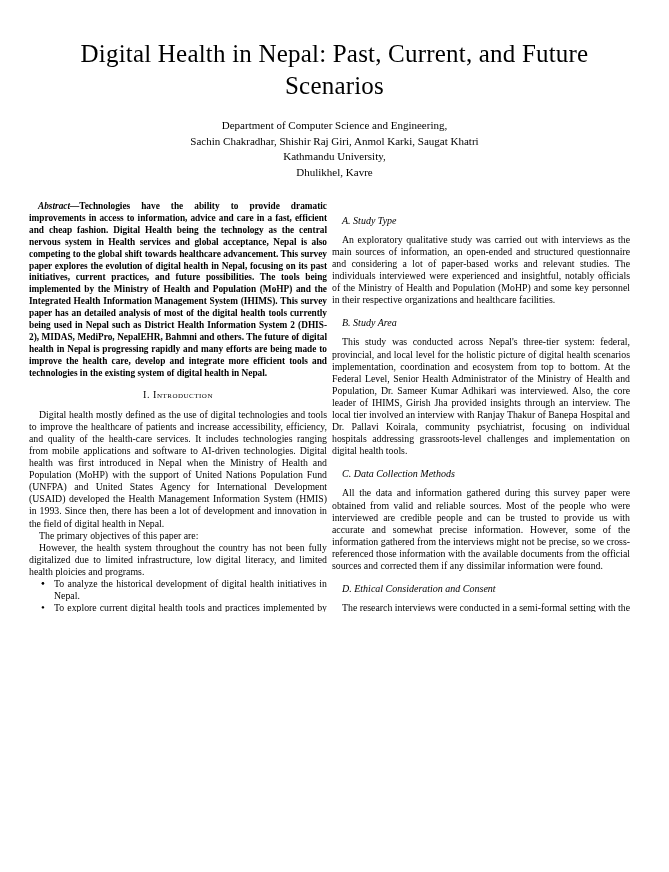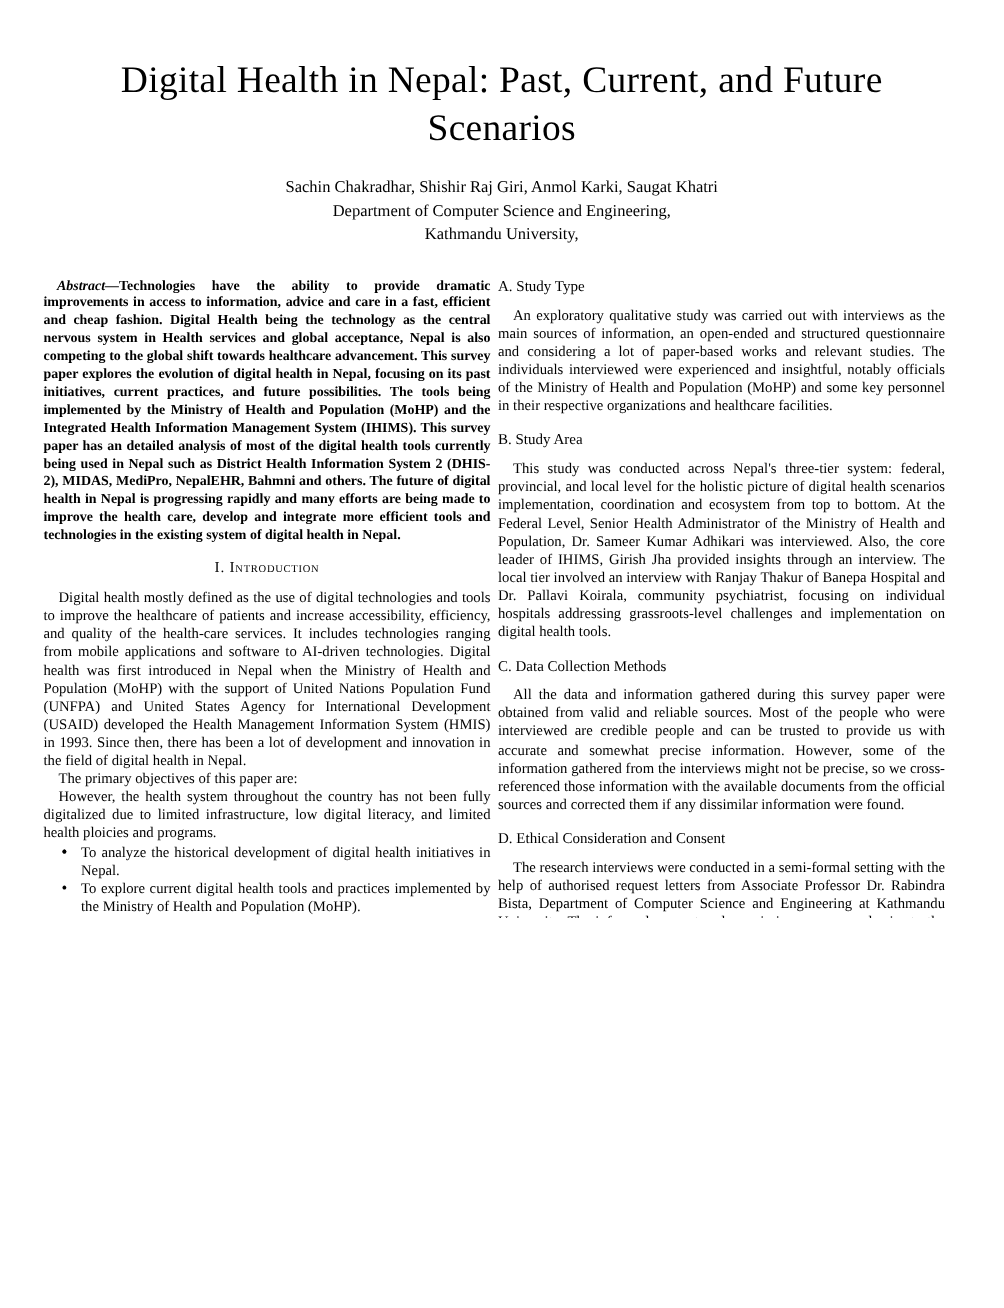--- a/index.html
+++ b/index.html
@@ -32,20 +32,21 @@
     margin-top: 16px;
     text-align: center;
     font-size: 11px;
     line-height: 15.5px;
   }
   .columns {
     display: flex;
     gap: 5px;
     margin-top: 21px;
     text-align: justify;
+    align-items: flex-end;
   }
   .col {
     width: 298px;
     box-sizing: border-box;
     font-size: 9.8px;
     line-height: 12.1px;
   }
   p { margin: 0; }
   .abstract-p {
     font-weight: 700;
@@ -63,23 +64,24 @@
   h2.section-heading {
     font-weight: 400;
     font-size: 10.2px;
     font-variant: small-caps;
     letter-spacing: 0.5px;
     text-align: center;
     margin: 9px 0 8px;
   }
   h3.subsection-heading {
     font-weight: 400;
+    font-style: italic;
     font-size: 10px;
     text-align: left;
-    margin: 11px 0 7px;
+    margin: 11px 10px 7px;
   }
   ul.objectives {
     list-style: none;
     margin: 0;
     padding: 0 0 0 12px;
   }
   ul.objectives li {
     position: relative;
     padding-left: 13px;
   }
@@ -91,23 +93,24 @@
   }
 </style>
 </head>
 <body>
 
 <div class="page">
 
   <h1 class="paper-title">Digital Health in Nepal: Past, Current, and Future Scenarios</h1>
 
   <div class="author-block">
+    <div>Department of Computer Science and Engineering,</div>
     <div>Sachin Chakradhar, Shishir Raj Giri, Anmol Karki, Saugat Khatri</div>
-    <div>Department of Computer Science and Engineering,</div>
     <div>Kathmandu University,</div>
+    <div>Dhulikhel, Kavre</div>
   </div>
 
   <div class="columns">
 
     <div class="col">
       <p class="abstract-p"><span class="lead-in">Abstract—</span><span>Technologies have the ability to provide dramatic improvements in access to information, advice and care in a fast, efficient and cheap fashion. Digital Health being the technology as the central nervous system in Health services and global acceptance, Nepal is also competing to the global shift towards healthcare advancement. This survey paper explores the evolution of digital health in Nepal, focusing on its past initiatives, current practices, and future possibilities. The tools being implemented by the Ministry of Health and Population (MoHP) and the Integrated Health Information Management System (IHIMS). This survey paper has an detailed analysis of most of the digital health tools currently being used in Nepal such as District Health Information System 2 (DHIS-2), MIDAS, MediPro, NepalEHR, Bahmni and others. The future of digital health in Nepal is progressing rapidly and many efforts are being made to improve the health care, develop and integrate more efficient tools and technologies in the existing system of digital health in Nepal.</span></p>
 
 
       <h2 class="section-heading">I. Introduction</h2>
 

